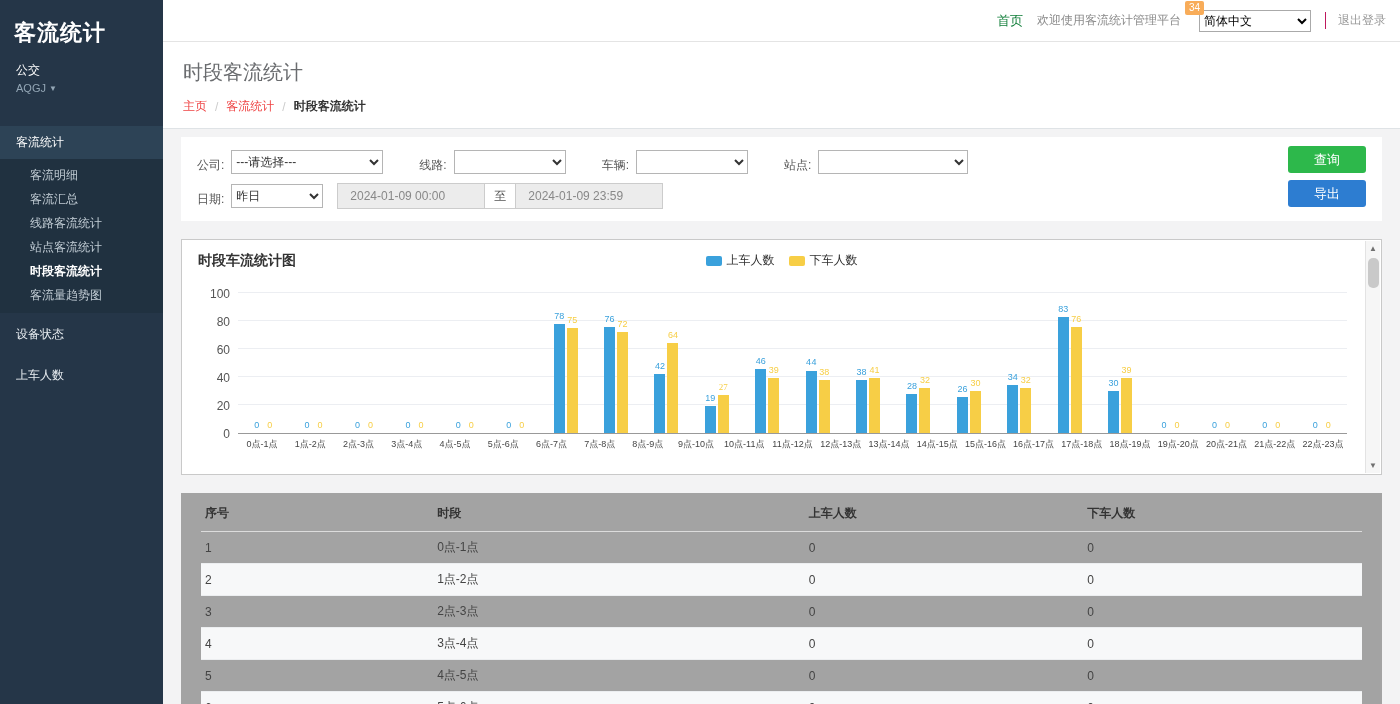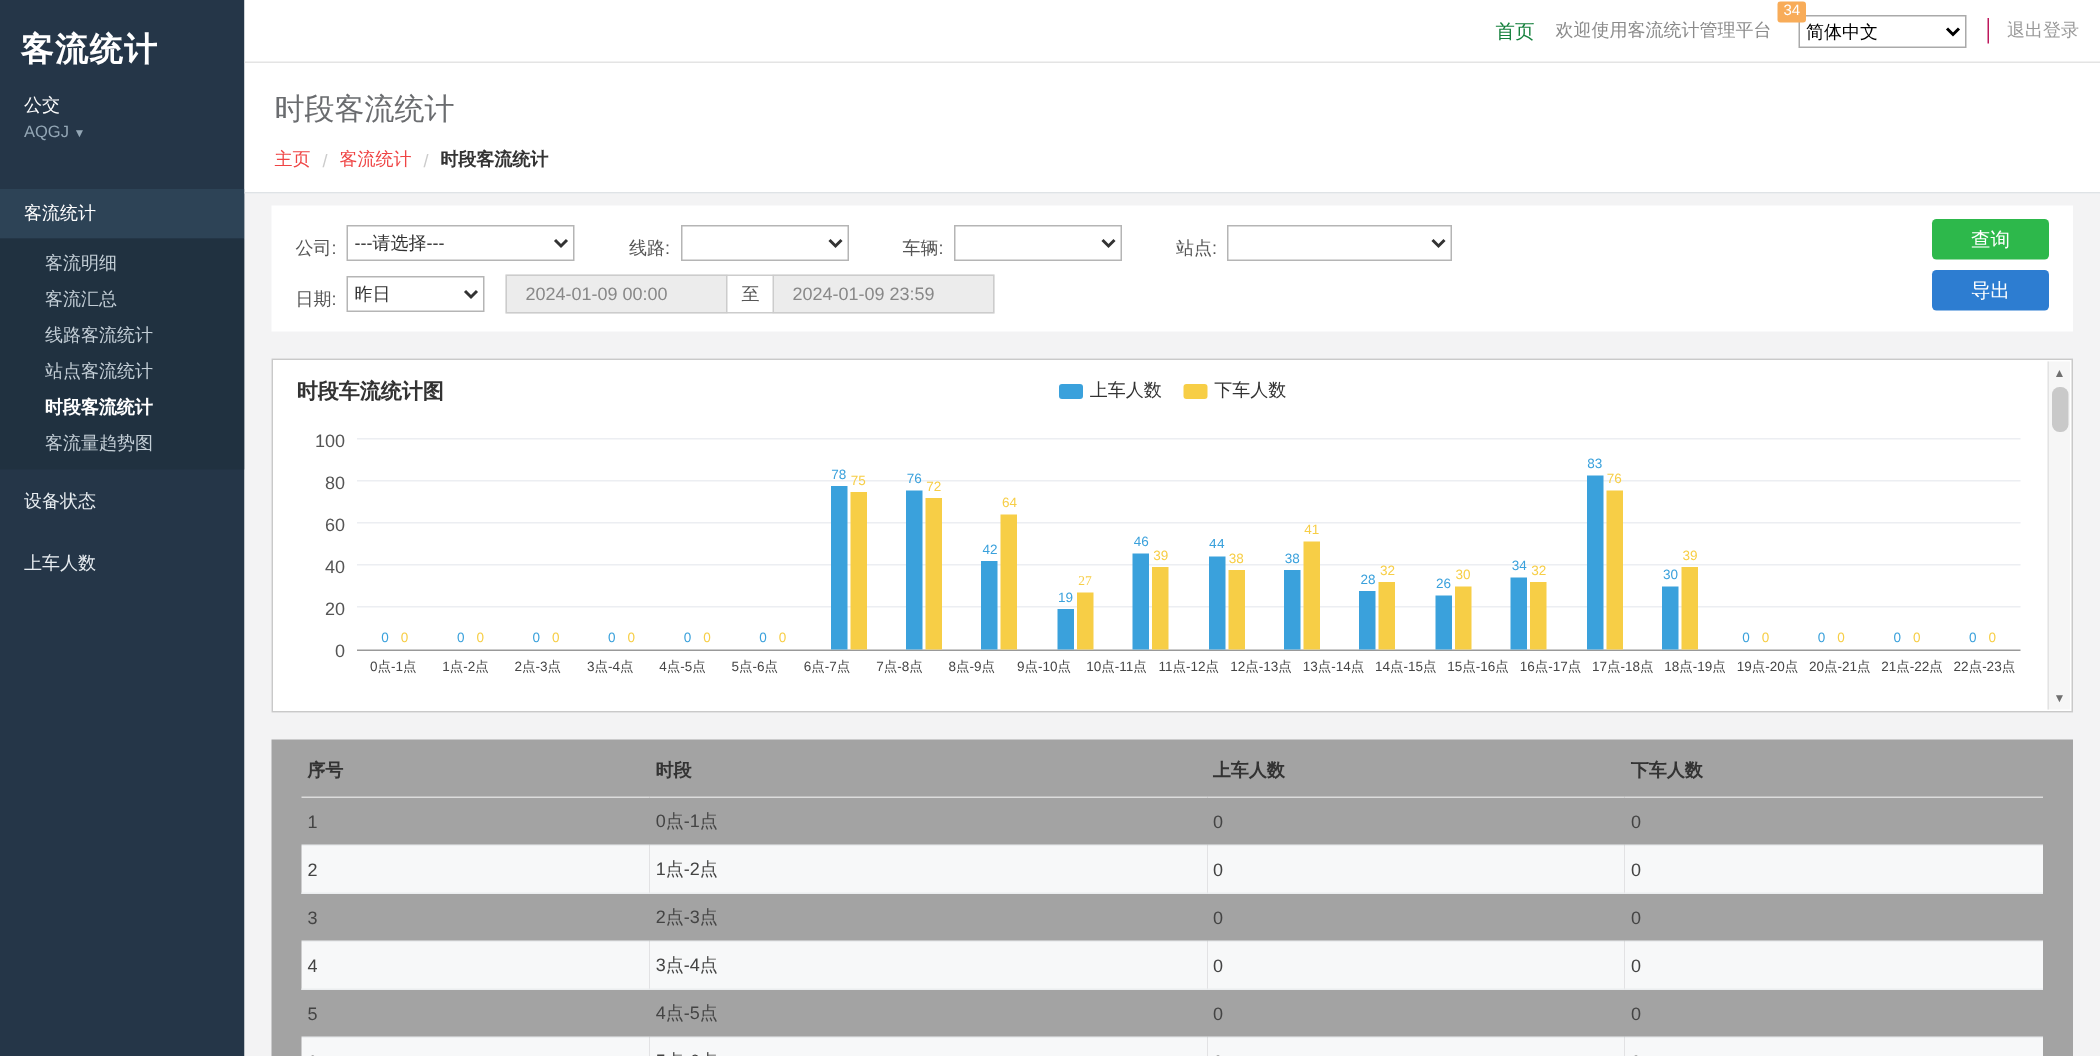--- a/index.html
+++ b/index.html
@@ -299,21 +299,21 @@
                     <span class="val" style="color: rgb(58, 161, 220); font-family: Liberation Mono, monospace;">44</span>
                   </div>
                   <div class="bar" style="height: 53.2px; background: rgb(247, 206, 70);">
                     <span class="val" style="color: rgb(247, 206, 70);">38</span>
                   </div>
                 </div>
                 <div class="group">
                   <div class="bar" style="height: 53.2px; background: rgb(58, 161, 220);">
                     <span class="val" style="color: rgb(58, 161, 220);">38</span>
                   </div>
-                  <div class="bar" style="height: 72px; background: rgb(247, 206, 70);">
+                  <div class="bar" style="height: 55px; background: rgb(247, 206, 70);">
                     <span class="val" style="color: rgb(247, 206, 70);">41</span>
                   </div>
                 </div>
                 <div class="group">
                   <div class="bar" style="height: 39.2px; background: rgb(58, 161, 220);">
                     <span class="val" style="color: rgb(58, 161, 220);">28</span>
                   </div>
                   <div class="bar" style="height: 44.8px; background: rgb(247, 206, 70);">
                     <span class="val" style="color: rgb(247, 206, 70);">32</span>
                   </div>

